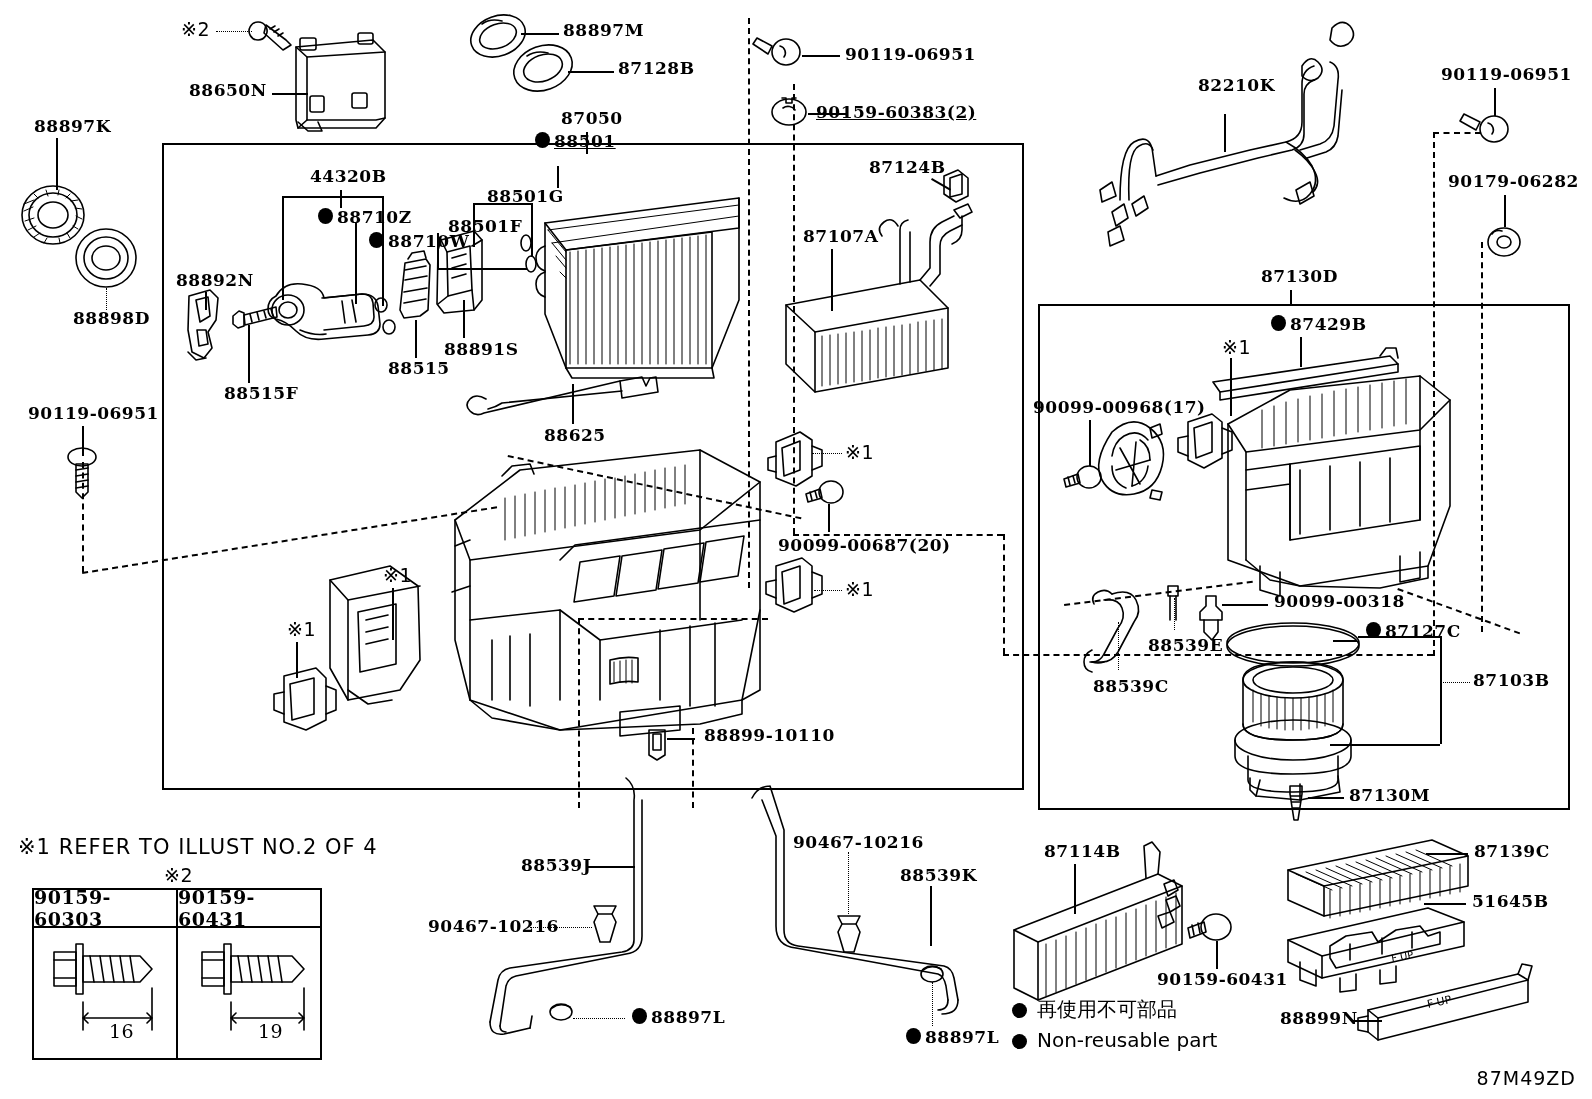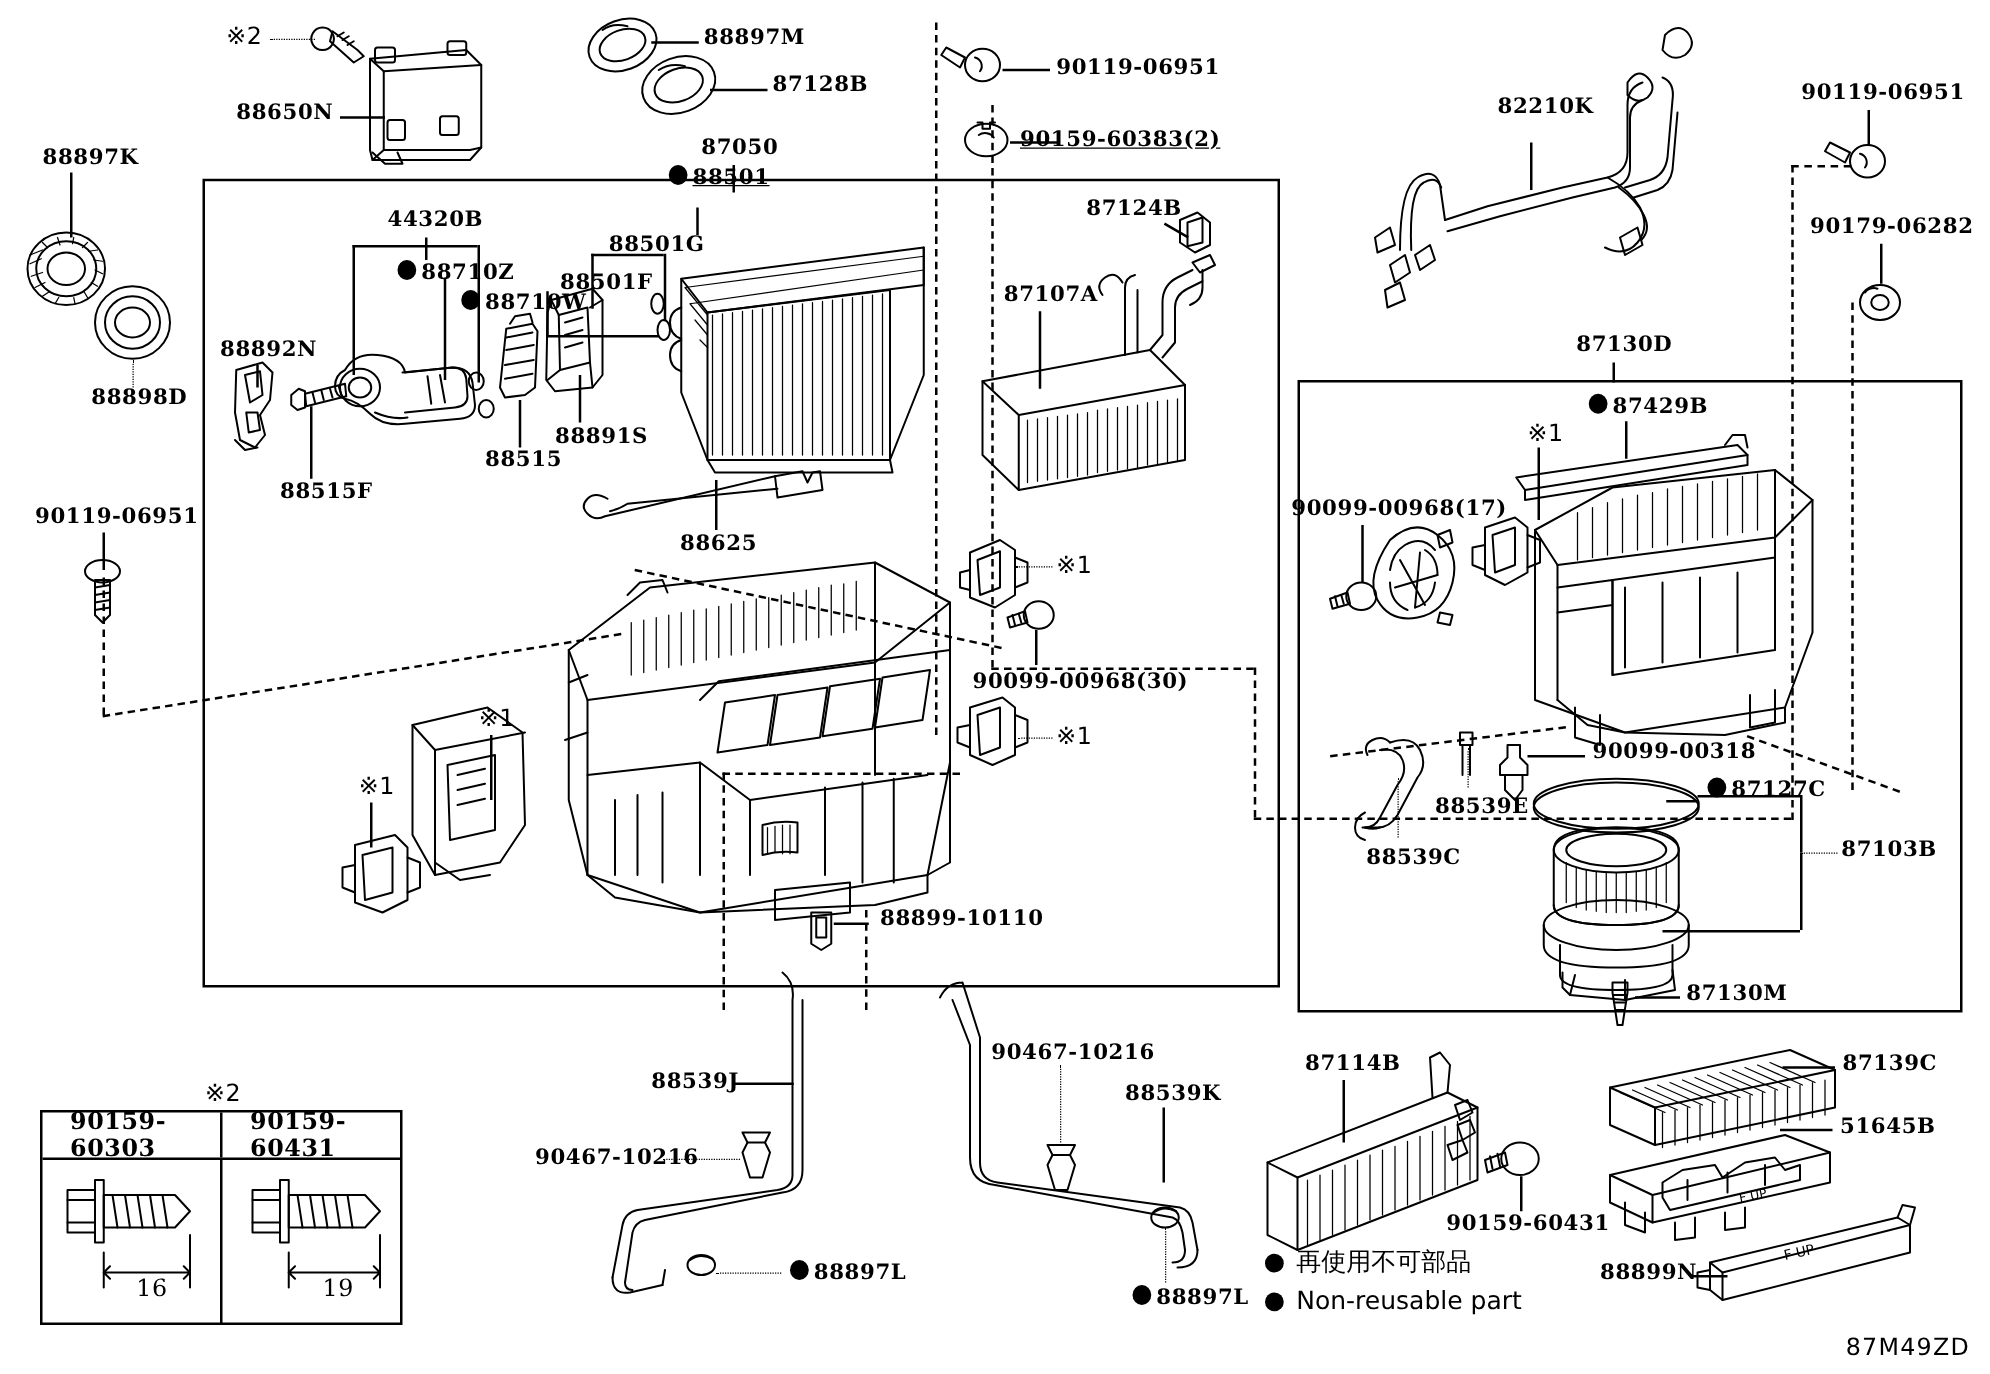--- a/index.html
+++ b/index.html
@@ -21,21 +21,21 @@
   .dot-h{position:absolute;height:0;border-top:1.6px dotted #000;}
   .dot-v{position:absolute;width:0;border-left:1.6px dotted #000;}
   svg.art{position:absolute;left:0;top:0;width:1592px;height:1099px;overflow:visible;}
   
   #tbl{position:absolute;left:32px;top:888px;width:290px;height:172px;
        border:2.5px solid #000;box-sizing:border-box;}
   #tbl .row1{height:36px;border-bottom:2.5px solid #000;display:flex;}
   #tbl .row2{height:132px;display:flex;}
   #tbl .c{flex:1;display:flex;align-items:center;justify-content:center;position:relative;}
   #tbl .c.left{border-right:2.5px solid #000;}
-  #tbl .hd{font-weight:bold;font-size:19px;font-family:"DejaVu Serif","Liberation Serif",serif;letter-spacing:.5px;margin-left:22px;}
+  #tbl .hd{font-weight:bold;font-size:19px;font-family:"DejaVu Serif","Liberation Serif",serif;letter-spacing:.5px;}
   .code{position:absolute;right:16px;bottom:10px;font-family:"DejaVu Sans","Liberation Sans",sans-serif;
         font-size:19px;letter-spacing:1px;}
   .legend-dot{display:inline-block;width:15px;height:15px;border-radius:50%;background:#000;
         vertical-align:-2px;margin-right:10px;}
 </style>
 </head>
 <body>
 
 <div id="stage">
 
@@ -621,21 +621,21 @@
       <div class="lbl" style="left: 224px; top: 385px;">88515F</div>
       <div class="lbl" style="left: 388px; top: 360px;">88515</div>
       <div class="lbl" style="left: 444px; top: 341px;">88891S</div>
       <div class="lbl" style="left: 544px; top: 427px;">88625</div>
       <div class="lbl" style="left: 869px; top: 159px;">87124B</div>
       <div class="lbl" style="left: 803px; top: 228px;">87107A</div>
       <div class="lbl" style="left: 845px; top: 46px;">90119-06951</div>
       <div class="lbl" style="left: 816px; top: 104px; text-decoration: underline;">90159-60383(2)</div>
       <div class="lbl" style="left: 28px; top: 405px;">90119-06951</div>
       <div class="lbl star" style="left: 845px; top: 443px;">※1</div>
-      <div class="lbl" style="left: 778px; top: 537px;">90099-00968(30)</div>
+      <div class="lbl" style="left: 778px; top: 537px;">90099-00687(20)</div>
       <div class="lbl star" style="left: 845px; top: 580px;">※1</div>
       <div class="lbl star" style="left: 383px; top: 566px;">※1</div>
       <div class="lbl star" style="left: 287px; top: 620px;">※1</div>
       <div class="lbl" style="left: 704px; top: 727px;">88899-10110</div>
       <div class="lbl" style="left: 1198px; top: 77px;">82210K</div>
       <div class="lbl" style="left: 1441px; top: 66px;">90119-06951</div>
       <div class="lbl" style="left: 1448px; top: 173px;">90179-06282</div>
       <div class="lbl" style="left: 1261px; top: 268px;">87130D</div>
       <div class="lbl" style="left: 1271px; top: 315px;"><span class="legend-dot" style="width: 15px; height: 16px; margin-right: 4px; vertical-align: -1px;"></span><span>87429B</span></div>
       <div class="lbl star" style="left: 1222px; top: 338px;">※1</div>
@@ -652,20 +652,21 @@
       <div class="lbl" style="left: 900px; top: 867px;">88539K</div>
       <div class="lbl" style="left: 632px; top: 1008px;"><span class="legend-dot" style="width: 15px; height: 16px; margin-right: 4px; vertical-align: -1px;"></span><span>88897L</span></div>
       <div class="lbl" style="left: 906px; top: 1028px;"><span class="legend-dot" style="width: 15px; height: 16px; margin-right: 4px; vertical-align: -1px;"></span><span>88897L</span></div>
       <div class="lbl" style="left: 1044px; top: 843px;">87114B</div>
       <div class="lbl" style="left: 1157px; top: 971px;">90159-60431</div>
       <div class="lbl" style="left: 1474px; top: 843px;">87139C</div>
       <div class="lbl" style="left: 1472px; top: 893px;">51645B</div>
       <div class="lbl" style="left: 1280px; top: 1010px;">88899N</div>
     </div>
 
+  <div class="lbl ref" style="left:18px;top:837px;font-weight:normal;">※1 REFER TO ILLUST NO.2 OF 4</div>
   <div class="lbl star" style="left:164px;top:866px;">※2</div>
 
   <div id="tbl">
     <div class="row1">
       <div class="c left">
         <span class="hd">90159-60303</span>
       </div>
       <div class="c">
         <span class="hd">90159-60431</span>
       </div>

